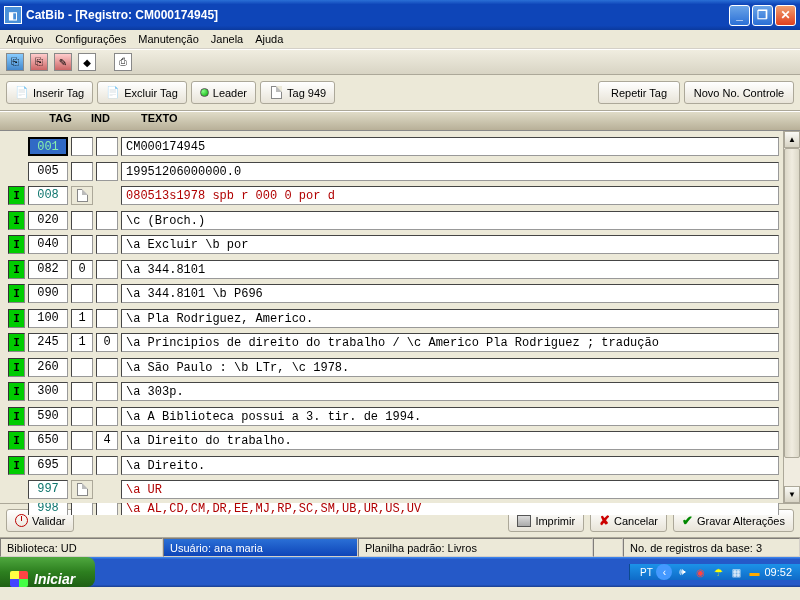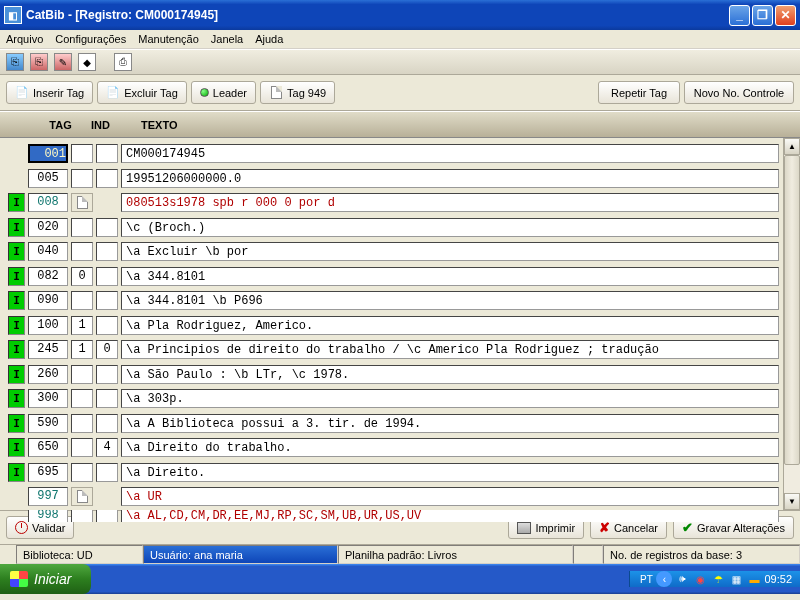--- a/index.html
+++ b/index.html
@@ -19,32 +19,32 @@
 .toolbar { background: linear-gradient(to bottom, #f0ede0, #d8d4c4); border-top: 1px solid #fff; border-bottom: 1px solid #aca899; padding: 3px 6px; display: flex; gap: 6px; align-items: center; height: 26px; }
 .toolbar .tool-icon { width: 18px; height: 18px; border: 1px solid #888; background: #fff; cursor: pointer; display: inline-flex; align-items: center; justify-content: center; font-size: 10px; }
 .toolbar .sep { width: 6px; }
 
 .action-bar { background: #ece9d8; padding: 6px; display: flex; gap: 4px; border-bottom: 1px solid #aca899; }
 .btn { background: linear-gradient(to bottom, #fff, #e8e4d8); border: 1px solid #aca899; border-radius: 3px; padding: 3px 8px; font-size: 11px; cursor: pointer; display: inline-flex; align-items: center; gap: 4px; height: 23px; }
 .btn .icn { width: 14px; height: 14px; display: inline-flex; align-items: center; justify-content: center; }
 .dot-green { width: 9px; height: 9px; background: radial-gradient(circle at 30% 30%, #8f8, #0a0); border-radius: 50%; border: 1px solid #555; }
 .action-bar .spacer { flex: 1; }
 
-.headers { background: linear-gradient(to bottom, #e0dcc8, #b8b098); border-top: 1px solid #fff; border-bottom: 1px solid #888; display: flex; height: 27px; align-items: center; font-weight: bold; font-size: 11px; }
+.headers { background: linear-gradient(to bottom, #e0dcc8, #b8b098); border-top: 1px solid #fff; border-bottom: 1px solid #888; display: flex; height: 20px; font-weight: bold; font-size: 11px; }
 .headers .h-tag { width: 61px; text-align: center; margin-left: 30px; }
 .headers .h-ind { width: 46px; text-align: left; }
 .headers .h-texto { padding-left: 4px; }
 
 .grid-area { background: #ece9d8; height: 372px; position: relative; display: flex; }
 .grid-rows { flex: 1; padding: 4px 0 0 8px; }
 .row { display: flex; align-items: center; height: 23px; margin-bottom: 1.5px; }
 .row .marker { width: 17px; height: 19px; background: #0c0; border: 1px inset #888; margin-right: 3px; display: flex; align-items: center; justify-content: center; font-family: monospace; font-weight: bold; color: #000; font-size: 11px; }
 .row .marker.empty { background: transparent; border: none; }
 .row .tag { width: 40px; height: 19px; border: 1px inset #999; background: #fff; font-family: 'Courier New', monospace; font-size: 12px; text-align: center; line-height: 17px; margin-right: 3px; }
-.row .tag.selected { background: #316ac5; color: #fef9c3; border: 2px solid #000; text-align: right; }
+.row .tag.selected { background: #316ac5; color: #86efac; border: 2px solid #000; }
 .row .ff { width: 22px; height: 19px; border: 1px inset #999; background: #fff; font-family: 'Courier New', monospace; font-size: 12px; text-align: center; line-height: 17px; margin-right: 3px; display: flex; align-items: center; justify-content: center; }
 .row .ff.indic { background: #fff; }
 .row .ff.icon-cell { border: 1px solid #aca899; background: #ece9d8; cursor: pointer; }
 .row .texto { flex: 1; height: 19px; border: 1px inset #999; background: #fff; font-family: 'Courier New', monospace; font-size: 12px; padding: 1px 4px 15px 4px; line-height: 16px; margin-right: 4px; white-space: nowrap; overflow: hidden; }
 .row .texto.red { color: #b00000; }
 .row .tag.red { color: #0f766e; }
 
 .scrollbar { width: 17px; background: #e8e4d8; border-left: 1px solid #aca899; display: flex; flex-direction: column; }
 .scrollbar .sb-btn { height: 17px; background: linear-gradient(to bottom, #fafaf6, #d8d4c4); border: 1px solid #aca899; display: flex; align-items: center; justify-content: center; font-size: 8px; cursor: pointer; }
 .scrollbar .sb-track { flex: 1; background: #f0ece0; position: relative; }
@@ -53,28 +53,28 @@
 .bottom-bar { background: #ece9d8; border-top: 1px solid #aca899; padding: 5px 6px; display: flex; gap: 6px; align-items: center; }
 .bottom-bar .spacer { flex: 1; }
 .btn .ic-red { color: #c00; font-weight: bold; font-size: 13px; }
 .btn .ic-green { color: #080; font-weight: bold; font-size: 13px; }
 .btn .ic-print { width: 14px; height: 12px; border: 1px solid #555; background: linear-gradient(#ddd,#aaa); position: relative; }
 .btn .ic-clock { width: 13px; height: 13px; border: 1.5px solid #b00; border-radius: 50%; position: relative; }
 .btn .ic-clock:after { content: ''; position: absolute; width: 1px; height: 5px; background: #b00; left: 5px; top: 1px; }
 
 .statusbar { display: flex; border-top: 1px solid #aca899; height: 20px; font-size: 11px; background: #ece9d8; }
 .statusbar .cell { border: 1px inset #d4d0c8; padding: 2px 6px; display: flex; align-items: center; }
-.statusbar .c1 { width: 127px; margin-left: 16px; }
+.statusbar .c1 { width: 163px; }
 .statusbar .c2 { width: 195px; background: linear-gradient(to bottom,#2a6fd6,#0e45b8); color: #fff; }
 .statusbar .c3 { width: 235px; }
 .statusbar .c4 { width: 30px; }
 .statusbar .c5 { flex: 1; }
 
 .taskbar { height: 30px; background: linear-gradient(to bottom, #3f8cf3 0%, #2559c8 8%, #2559c8 92%, #1a3f8f 100%); display: flex; align-items: center; }
-.start { height: 30px; background: linear-gradient(to bottom, #4fa83f 0%, #2d7f1f 50%, #1f6014 100%); border-radius: 0 8px 8px 0; padding: 0 20px 0 10px; display: flex; align-items: center; gap: 6px; color: #fff; font-weight: normal; font-style: italic; font-size: 14px; cursor: pointer; }
+.start { height: 30px; background: linear-gradient(to bottom, #4fa83f 0%, #2d7f1f 50%, #1f6014 100%); border-radius: 0 8px 8px 0; padding: 0 20px 0 10px; display: flex; align-items: flex-end; gap: 6px; color: #fff; font-weight: bold; font-style: italic; font-size: 14px; cursor: pointer; }
 .start .logo { width: 18px; height: 16px; background: conic-gradient(#f44 0 25%, #4f4 25% 50%, #44f 50% 75%, #ff4 75% 100%); border-radius: 2px; }
 .task-item { height: 24px; margin: 0 2px 0 6px; background: linear-gradient(to bottom, #5f9ff3, #2559c8); border: 1px solid #1a3f8f; border-radius: 2px; padding: 0 10px; display: flex; align-items: center; gap: 5px; color: #fff; font-size: 11px; cursor: pointer; min-width: 150px; }
 .task-item .ti-icon { width: 14px; height: 14px; background: #4a90d9; border: 1px solid #fff; }
 .tray { margin-left: auto; height: 16px; background: linear-gradient(to bottom, #1c92e8, #0f6bc8); border-left: 1px solid #0a4a8f; padding: 0 8px; display: flex; align-items: center; gap: 2px; color: #fff; font-size: 11px; }
 .tray .ti { width: 16px; height: 16px; display: inline-flex; align-items: center; justify-content: center; font-size: 10px; }
 .file-icon-mini { width: 11px; height: 13px; background: #fff; border: 1px solid #888; position: relative; }
 .file-icon-mini:before { content:''; position:absolute; top:-1px; right:-1px; border-width:3px; border-style:solid; border-color:#ece9d8 #ece9d8 #bbb #bbb; }
 </style>
 </head>
 <body>

